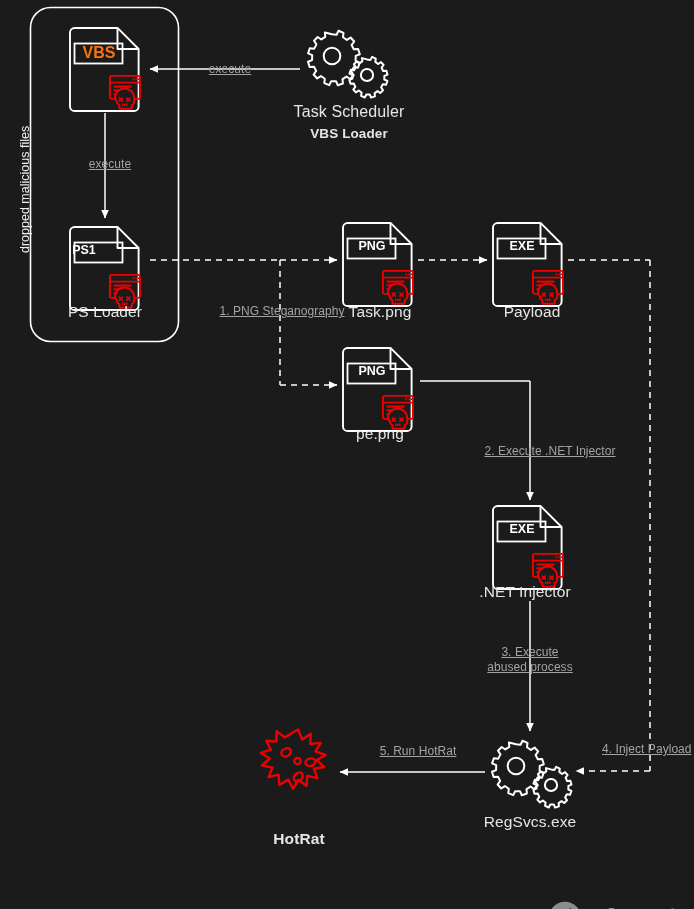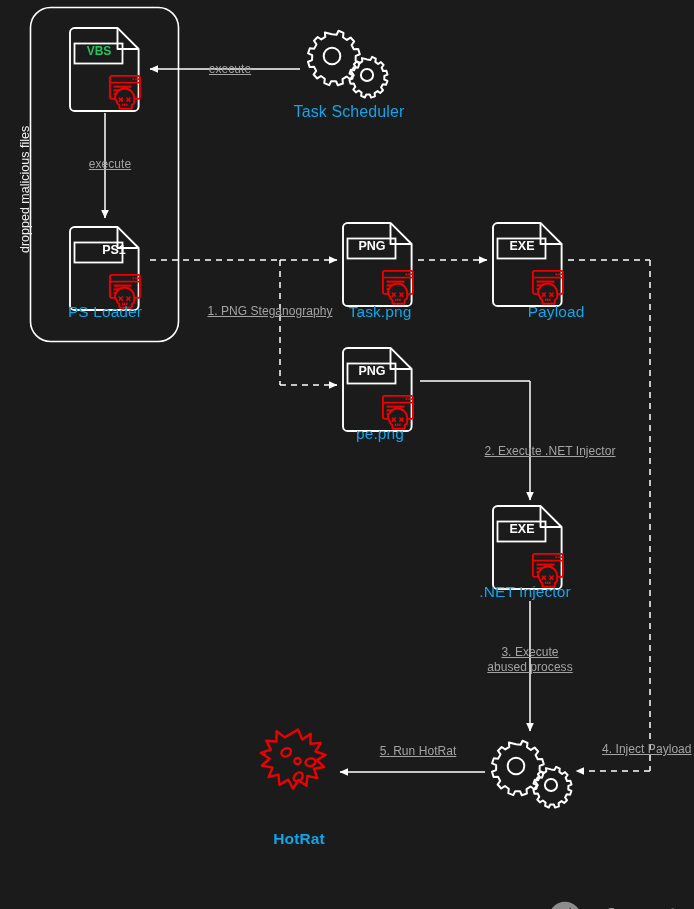--- a/index.html
+++ b/index.html
@@ -9,21 +9,21 @@
     width:694px;height:909px;overflow:hidden;position:relative;
     color:#e9e9e9;
   }
   #stage{position:absolute;left:0;top:0;width:694px;height:909px;}
   #vec{position:absolute;left:0;top:0;width:694px;height:909px;}
 
   .lbl{position:absolute;white-space:nowrap;line-height:1.18;}
 
   
   .cap{
-    font-size:15.5px;font-weight:400;color:#0ea5e9;
+    font-size:15.5px;font-weight:400;color:#e5e5e5;
     letter-spacing:0.1px;text-align:center;
   }
   .cap.bold{font-weight:700;font-size:13.5px;}
   .cap.big{font-size:16px;}
   .cap.hot{font-weight:700;font-size:15.5px;}
 
   
   .glab{
     font-size:12px;color:#a3a3a3;font-weight:400;
     text-align:center;letter-spacing:0.05px;text-decoration:underline;
@@ -223,52 +223,54 @@
     </g>
 
     <line x1="530" y1="601" x2="530" y2="731" stroke="#ffffff" stroke-width="1.5" marker-end="url(#arrW)"></line>
 
     <line x1="485" y1="772" x2="340" y2="772" stroke="#ffffff" stroke-width="1.5" marker-end="url(#arrW)"></line>
   </svg>
 
   <div class="vlabel" style="left:18px;top:253px;">dropped malicious files</div>
 
   <div class="lbl" style="left:75px;top:44px;width:48px;text-align:center;
-       font-size:12px;font-weight:700;color:#22c55e;">VBS</div>
-  <div class="lbl" style="left:90px;top:243px;width:48px;text-align:center;
+       font-size:16px;font-weight:700;color:#f97316;">VBS</div>
+  <div class="lbl" style="left:60px;top:243px;width:48px;text-align:center;
        font-size:12.5px;font-weight:700;color:#ffffff;">PS1</div>
   <div class="lbl" style="left:348px;top:239px;width:48px;text-align:center;
        font-size:12.5px;font-weight:700;color:#ffffff;">PNG</div>
   <div class="lbl" style="left:498px;top:239px;width:48px;text-align:center;
        font-size:12.5px;font-weight:700;color:#ffffff;">EXE</div>
   <div class="lbl" style="left:348px;top:364px;width:48px;text-align:center;
        font-size:12.5px;font-weight:700;color:#ffffff;">PNG</div>
   <div class="lbl" style="left:498px;top:522px;width:48px;text-align:center;
        font-size:12.5px;font-weight:700;color:#ffffff;">EXE</div>
 
   <div class="lbl cap big" style="left:249px;top:103px;width:200px;">Task Scheduler</div>
+  <div class="lbl cap bold" style="left:249px;top:126px;width:200px;">VBS Loader</div>
 
   <div class="lbl cap" style="left:25px;top:303px;width:160px;">PS Loader</div>
 
   <div class="lbl cap" style="left:300px;top:303px;width:160px;">Task.png</div>
 
-  <div class="lbl cap" style="left:476px;top:303px;width:160px;">Payload</div>
+  <div class="lbl cap" style="left:452px;top:303px;width:160px;">Payload</div>
 
   <div class="lbl cap" style="left:300px;top:425px;width:160px;">pe.png</div>
 
   <div class="lbl cap" style="left:445px;top:583px;width:160px;">.NET Injector</div>
 
+  <div class="lbl cap" style="left:450px;top:813px;width:160px;">RegSvcs.exe</div>
 
   <div class="lbl cap hot" style="left:219px;top:814px;width:160px;margin-top:16px;">HotRat</div>
 
   <div class="lbl glab" style="left:180px;top:62px;width:100px;">execute</div>
 
   <div class="lbl glab" style="left:60px;top:157px;width:100px;">execute</div>
 
-  <div class="lbl glab" style="left:164px;top:304px;width:180px;padding-left:16px;">1. PNG Steganography</div>
+  <div class="lbl glab" style="left:176px;top:304px;width:180px;padding-left:16px;">1. PNG Steganography</div>
 
   <div class="lbl glab" style="left:450px;top:444px;width:200px;">2. Execute .NET Injector</div>
 
   <div class="lbl glab" style="left:465px;top:645px;width:130px;">3. Execute</div>
   <div class="lbl glab" style="left:465px;top:660px;width:130px;">abused process</div>
 
   <div class="lbl glab" style="left:602px;top:742px;width:130px;text-align:left;">4. Inject Payload</div>
 
   <div class="lbl glab" style="left:353px;top:744px;width:130px;">5. Run HotRat</div>
 

